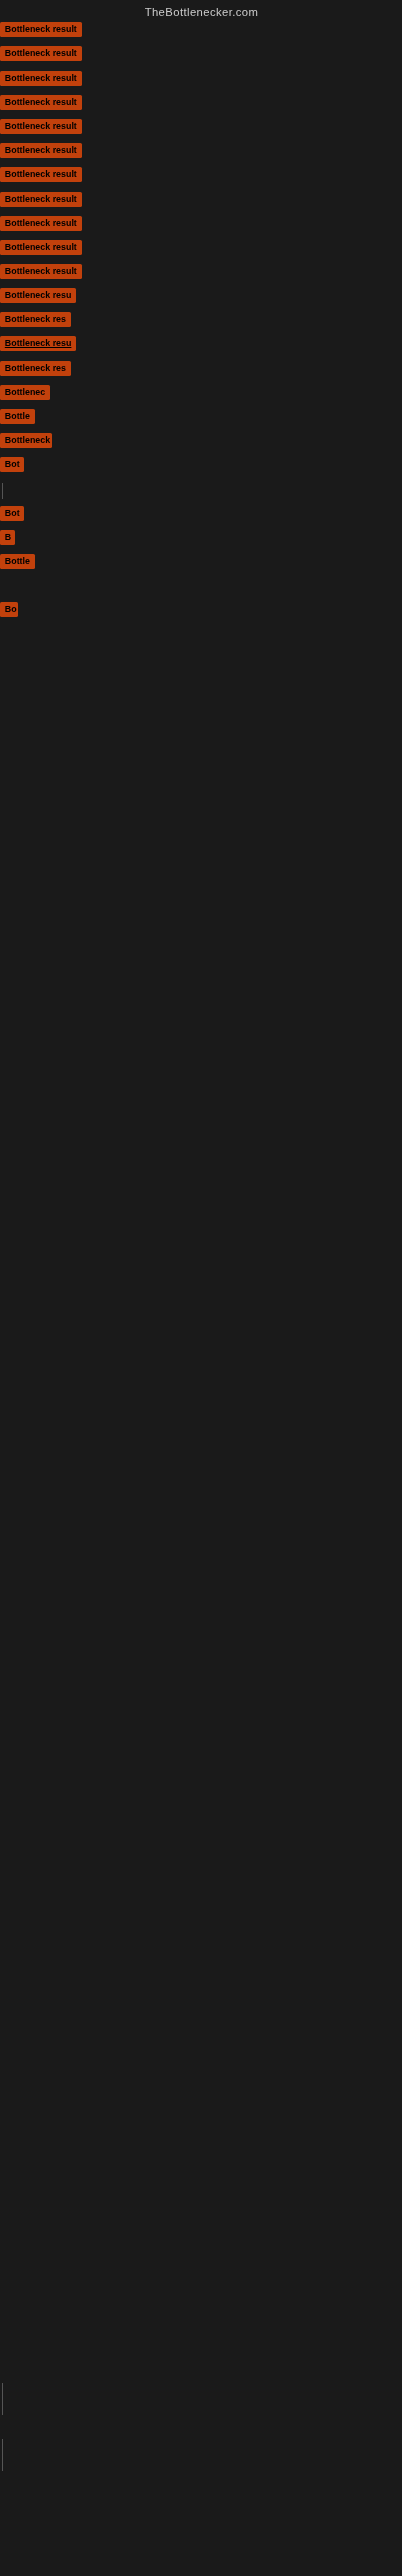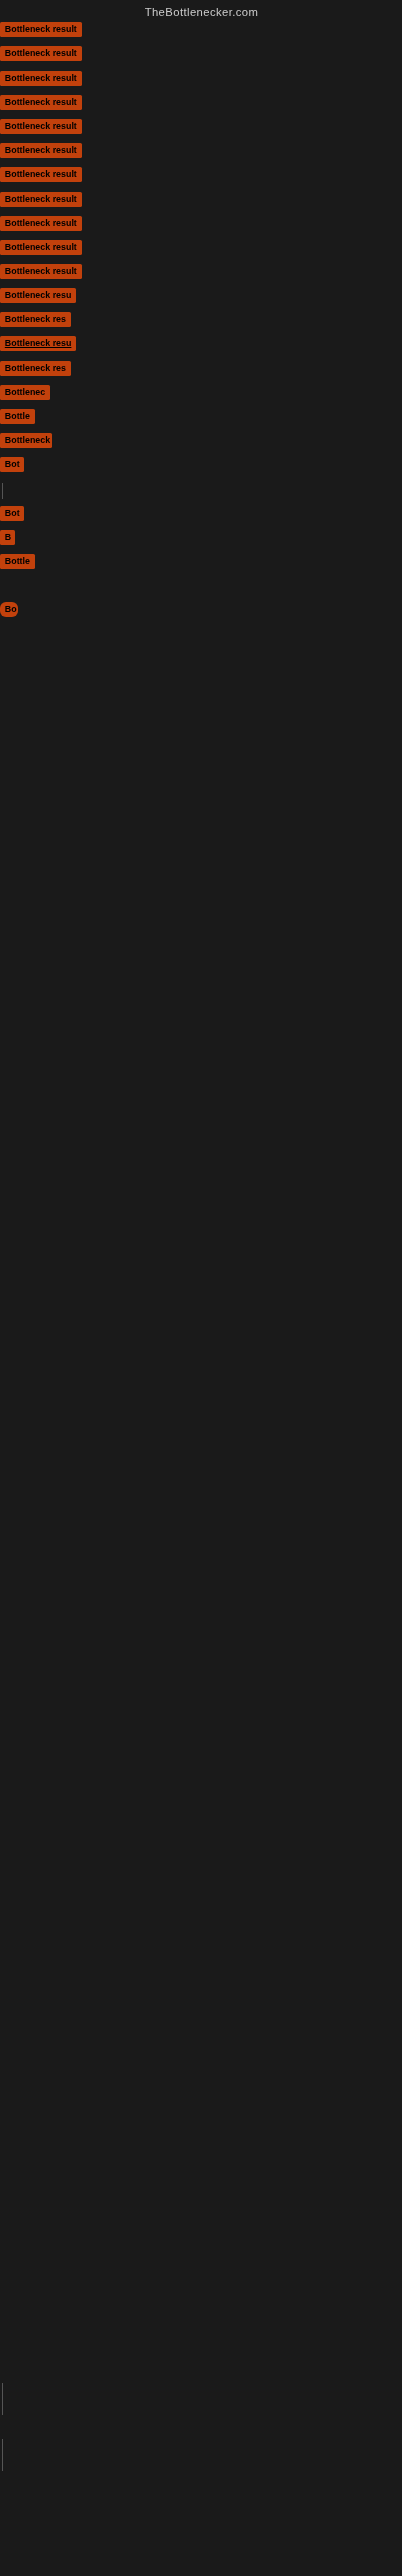--- a/index.html
+++ b/index.html
@@ -72,21 +72,21 @@
       <div class="badge-container" style="top: 312px; left: 0px;"><span class="bottleneck-badge" style="max-width: 72px;">Bottleneck res</span></div>
       <div class="badge-container" style="top: 336px; left: 0px;"><span class="bottleneck-badge" style="max-width: 76px; text-decoration: underline;">Bottleneck resu</span></div>
       <div class="badge-container" style="top: 361px; left: 0px;"><span class="bottleneck-badge" style="max-width: 71px;">Bottleneck res</span></div>
       <div class="badge-container" style="top: 385px; left: 0px;"><span class="bottleneck-badge" style="max-width: 58px;">Bottlenec</span></div>
       <div class="badge-container" style="top: 409px; left: 0px;"><span class="bottleneck-badge" style="max-width: 39px;">Bottle</span></div>
       <div class="badge-container" style="top: 433px; left: 0px;"><span class="bottleneck-badge" style="max-width: 52px;">Bottleneck</span></div>
       <div class="badge-container" style="top: 457px; left: 0px;"><span class="bottleneck-badge" style="max-width: 24px;">Bot</span></div>
       <div class="badge-container" style="top: 506px; left: 0px;"><span class="bottleneck-badge" style="max-width: 24px;">Bot</span></div>
       <div class="badge-container" style="top: 530px; left: 0px;"><span class="bottleneck-badge" style="max-width: 14.5px;">B</span></div>
       <div class="badge-container" style="top: 554px; left: 0px;"><span class="bottleneck-badge" style="max-width: 39px;">Bottle</span></div>
-      <div class="badge-container" style="top: 602px; left: 0px;"><span class="bottleneck-badge" style="max-width: 17.7px; border-radius: 6px;">Bo</span></div>
+      <div class="badge-container" style="top: 602px; left: 0px;"><span class="bottleneck-badge" style="max-width: 17.7px;">Bo</span></div>
     </div>
 
   <div id="lines-container">
       <div class="vertical-line" style="top: 483px; height: 16px;"></div>
       <div class="vertical-line" style="top: 2383px; height: 32px;"></div>
       <div class="vertical-line" style="top: 2439px; height: 32px;"></div>
     </div>
 
 </div>
 

